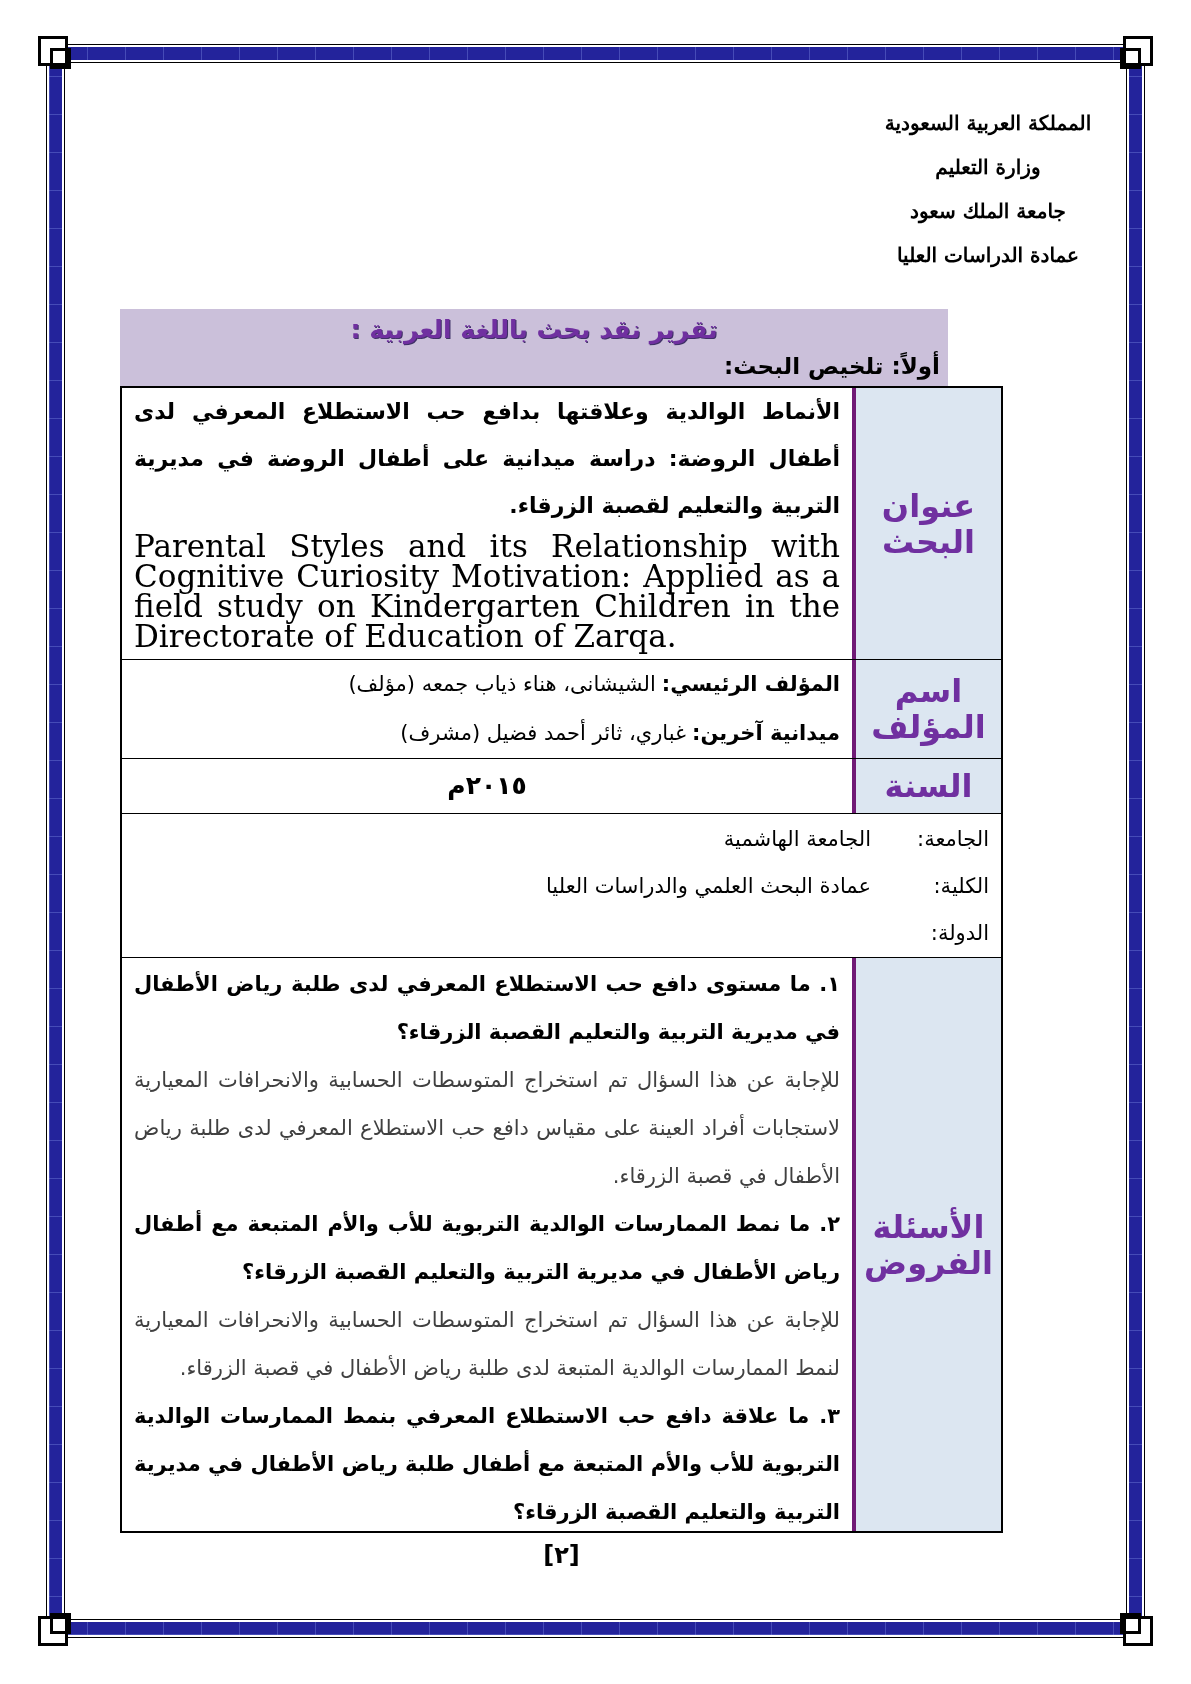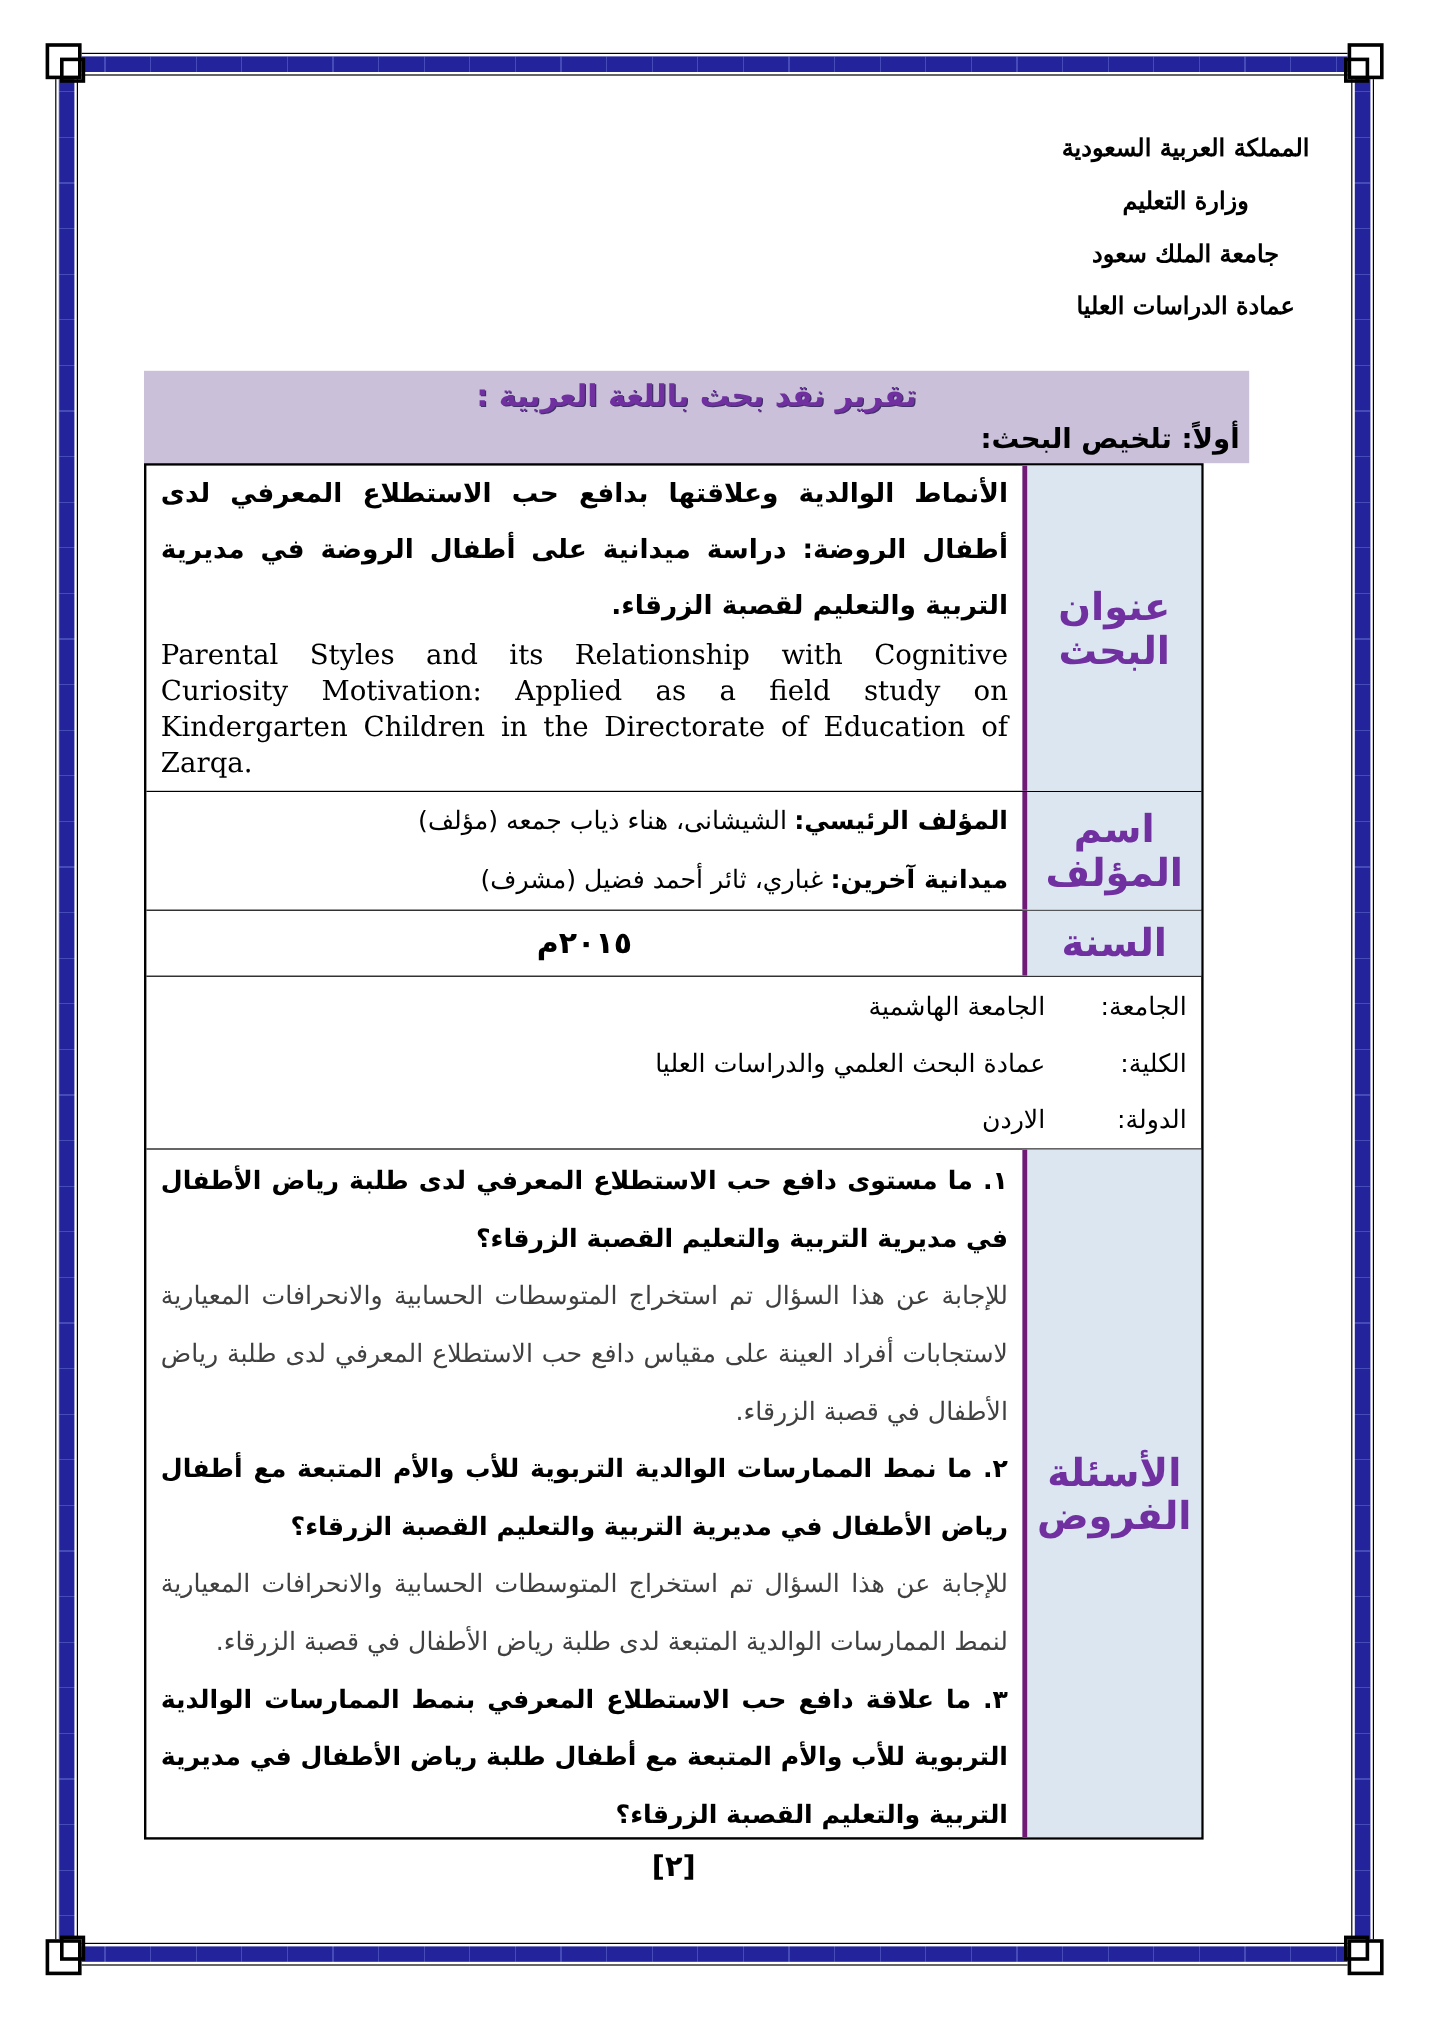--- a/index.html
+++ b/index.html
@@ -32,21 +32,21 @@
   
   .letterhead{
     position:absolute;top:101px;left:848px;width:280px;
     text-align:center;direction:rtl;
     font-family:"DejaVu Serif", serif;font-weight:bold;font-size:20px;
   }
   .letterhead .lh-line{line-height:44px;white-space:nowrap;}
 
   
   .banner{
-    position:absolute;top:309px;left:120px;width:921px;height:77px;
+    position:absolute;top:309px;left:120px;width:828px;height:77px;
     box-sizing:border-box;background:#CBC0DA;padding:2px 8px;direction:rtl;
   }
   .banner-title{
     text-align:center;font-size:25px;font-weight:bold;color:#7030A0;
     text-shadow:1px 1px 0 #3f3166;line-height:38px;
   }
   .banner-subtitle{
     text-align:right;font-size:23px;font-weight:bold;color:#000;line-height:34px;
   }
 
@@ -67,21 +67,21 @@
   .t-content{flex:1;box-sizing:border-box;padding:0 12px;font-size:21px;}
   .row-title   .t-content{height:271px;padding-top:0;}
   .row-author  .t-content{height:98px;}
   .row-year    .t-content{height:54px;}
   .row-entity  .t-content{height:143px;padding-top:2px;}
   .row-questions .t-content{height:573px;padding-top:2px;}
 
   .ar-title{margin:0;font-weight:bold;font-size:22px;line-height:47px;text-align:justify;}
   .en-title{
     margin:2px 0 0 0;direction:ltr;text-align:justify;
-    font-family:"DejaVu Serif", serif;font-size:23px;line-height:30px;
+    font-family:"DejaVu Serif", serif;font-size:31px;line-height:30px;
   }
   .author-line{line-height:49px;white-space:nowrap;}
   .author-line .b{font-weight:bold;margin-left:6px;}
   .year-value{text-align:center;font-weight:bold;font-size:25px;line-height:54px;}
   .entity-line{display:flex;line-height:47px;}
   .entity-line .k{width:118px;flex:none;font-weight:normal;}
   .entity-line .v{flex:1;}
   .q,.a{margin:0;line-height:48px;text-align:justify;}
   .q{font-weight:bold;color:#000;}
   .a{color:#404040;}
@@ -159,21 +159,20 @@
         <div class="entity-line">
           <span class="k">الجامعة:</span>
           <span class="v">الجامعة الهاشمية</span>
         </div>
         <div class="entity-line">
           <span class="k">الكلية:</span>
           <span class="v">عمادة البحث العلمي والدراسات العليا</span>
         </div>
         <div class="entity-line">
           <span class="k">الدولة:</span>
-          <span class="v">الاردن</span>
         </div>
       </div>
     </div>
 
     <div class="t-row row-questions">
       <div class="t-label">
         <div>الأسئلة</div>
         <div>الفروض</div>
       </div>
       <div class="t-content">

